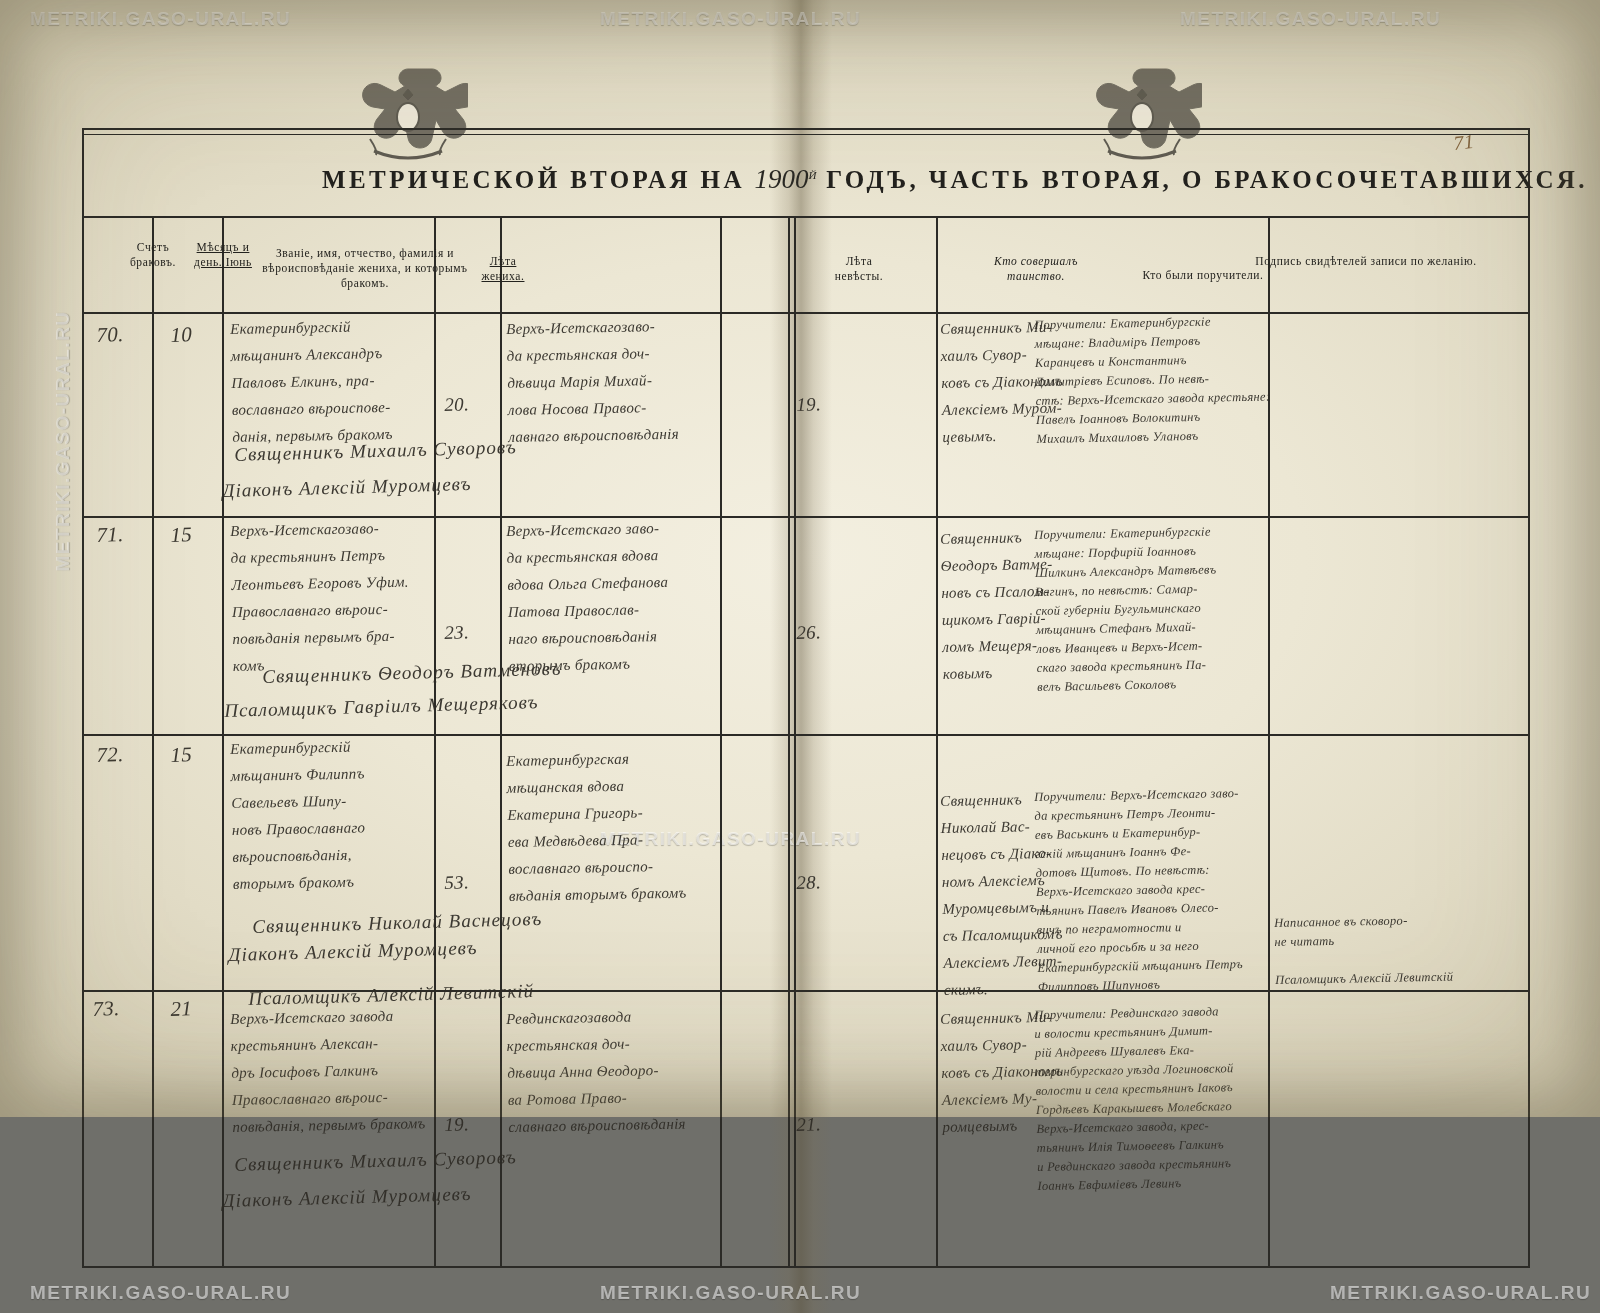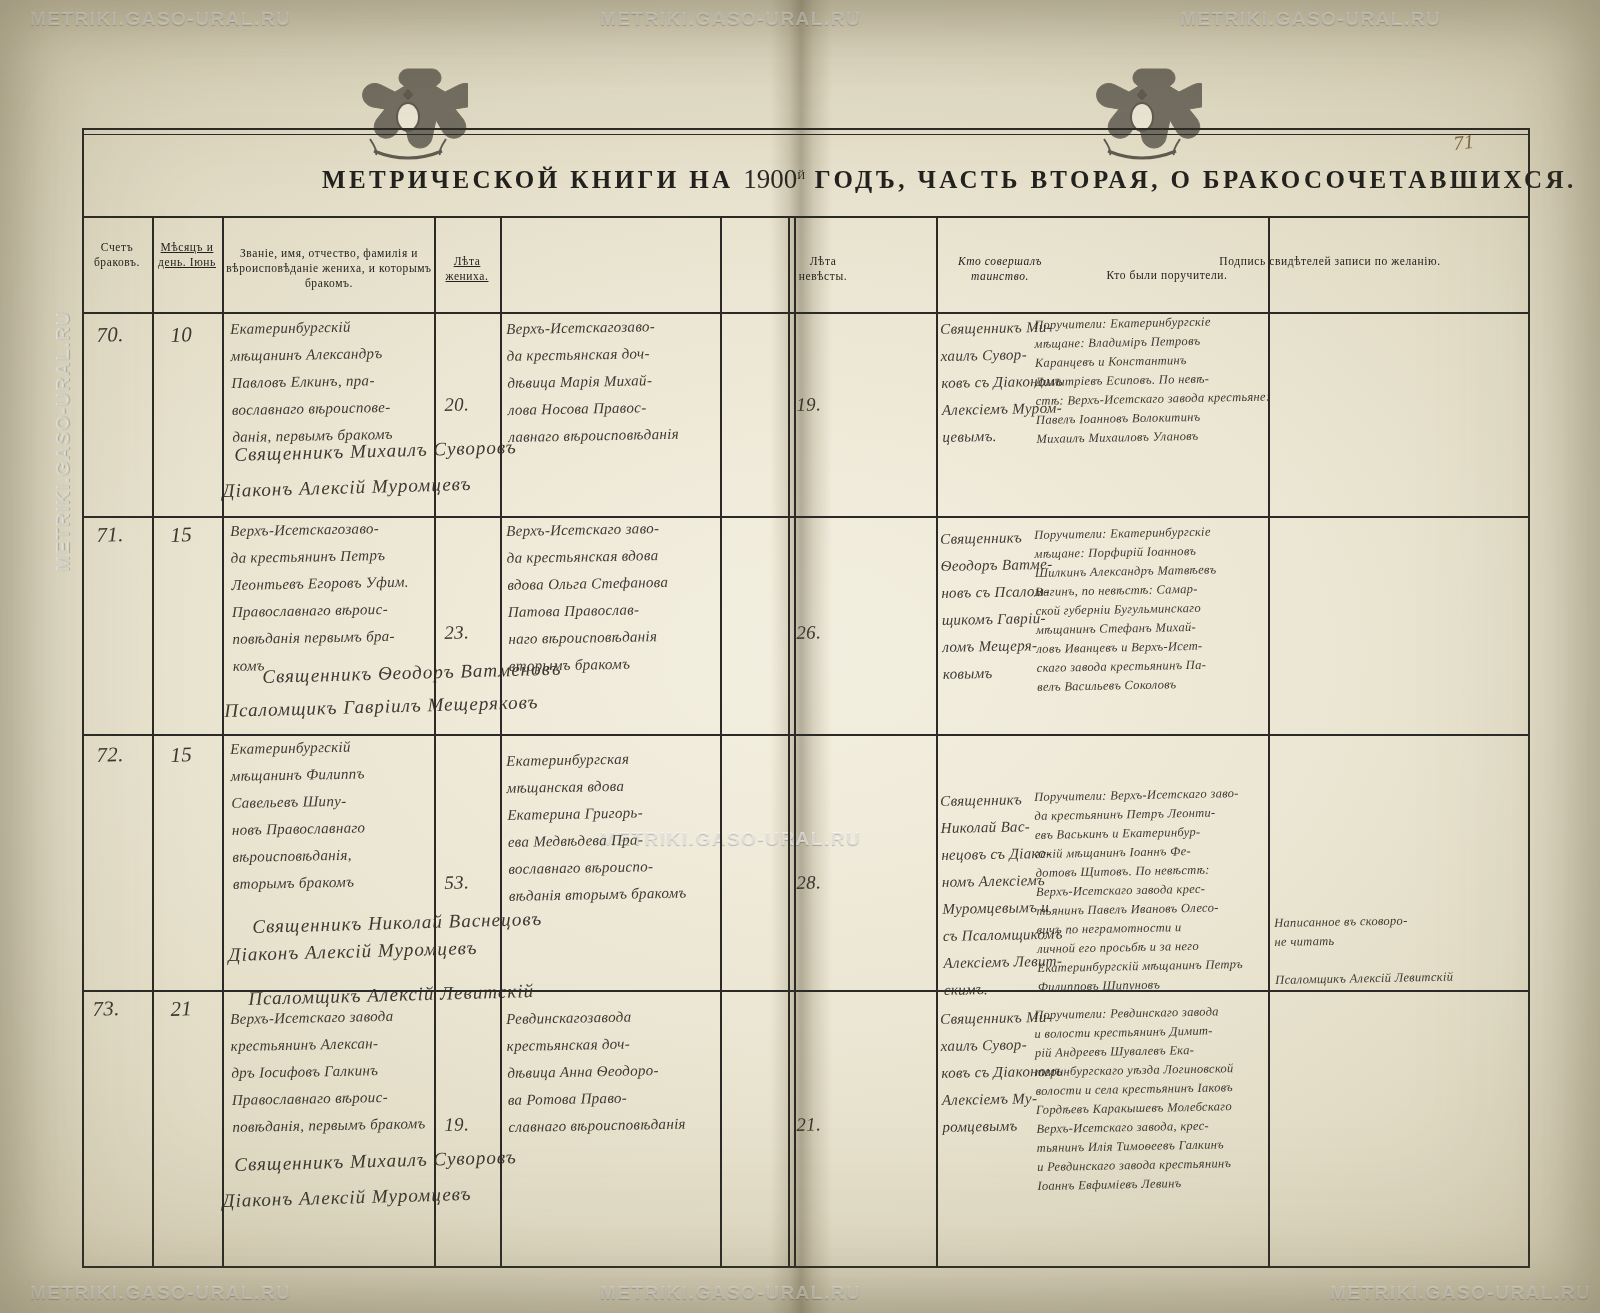--- a/index.html
+++ b/index.html
@@ -11,21 +11,21 @@
     width: 1600px;
     height: 1313px;
     overflow: hidden;
     font-family: "Liberation Serif", serif;
   }
 
   
   .book {
     position: relative;
     width: 1600px;
-    height: 1313px;
+    height: 1117px;
     background:
       radial-gradient(ellipse 70% 60% at 50% 50%, #f3efe0 0%, #ece7d4 45%, #e2dcc6 75%, #d6cfb6 100%);
   }
   
   .book::after {
     content: "";
     position: absolute;
     inset: 0;
     pointer-events: none;
     box-shadow: inset 0 0 60px 18px rgba(90,80,55,.35),
@@ -87,35 +87,37 @@
     font-family: "Liberation Serif", serif;
     font-size: 25px;
     letter-spacing: 3.4px;
     color: #23221e;
     font-variant: small-caps;
     font-weight: bold;
     white-space: nowrap;
   }
   .doc-title .year {
     font-family: "Liberation Serif", serif;
+    font-style: italic;
     font-weight: normal;
     letter-spacing: 0;
     font-size: 27px;
     color: #2a2924;
   }
 
   
   .colhead {
     position: absolute;
     text-align: center;
     font-size: 11.5px;
     line-height: 15px;
     color: #23221e;
     font-family: "Liberation Serif", serif;
     letter-spacing: .6px;
+    margin-left: 36px;
   }
 
   
   .hw {
     position: absolute;
     font-family: "Liberation Serif", serif;
     font-style: italic;
     color: #2e2b25;
     line-height: 30px;
     letter-spacing: .3px;
@@ -195,21 +197,21 @@
     <div class="rule v" style="left:418px;  top:88px; height:1050px;"></div>
     <div class="rule v" style="left:638px;  top:88px; height:1050px;"></div>
     <div class="rule v" style="left:706px;  top:88px; height:1050px;"></div>
     <div class="rule v" style="left:712px;  top:88px; height:1050px;"></div>
     <div class="rule v" style="left:854px;  top:88px; height:1050px;"></div>
     <div class="rule v" style="left:1186px; top:88px; height:1050px;"></div>
     <div class="rule v" style="left:1446px; height:1138px;"></div>
 
     <div class="title-band">
       <div class="doc-title">
-        <span>МЕТРИЧЕСКОЙ КНИГИ НА</span>
+        <span>МЕТРИЧЕСКОЙ ВТОРАЯ НА</span>
         <span class="year">1900</span><span class="year" style="font-size:15px; vertical-align:super;">й</span>
         <span>ГОДЪ, ЧАСТЬ ВТОРАЯ, О БРАКОСОЧЕТАВШИХСЯ.</span>
       </div>
     </div>
 
     <div class="colhead" style="left:2px;   top:112px; width:66px;">Счетъ
 браковъ.</div>
     <div class="colhead" style="left:72px;  top:112px; width:66px;text-decoration:underline;">Мѣсяцъ
 и день.
 Іюнь</div>

